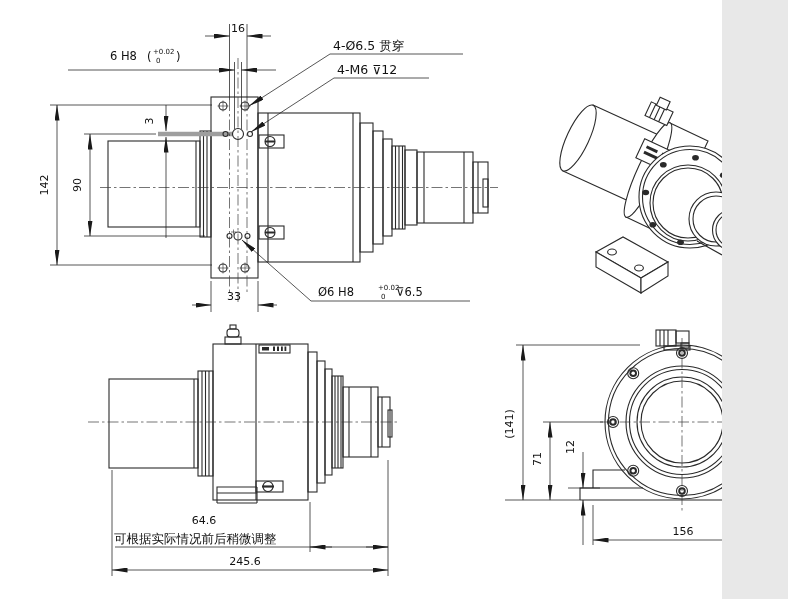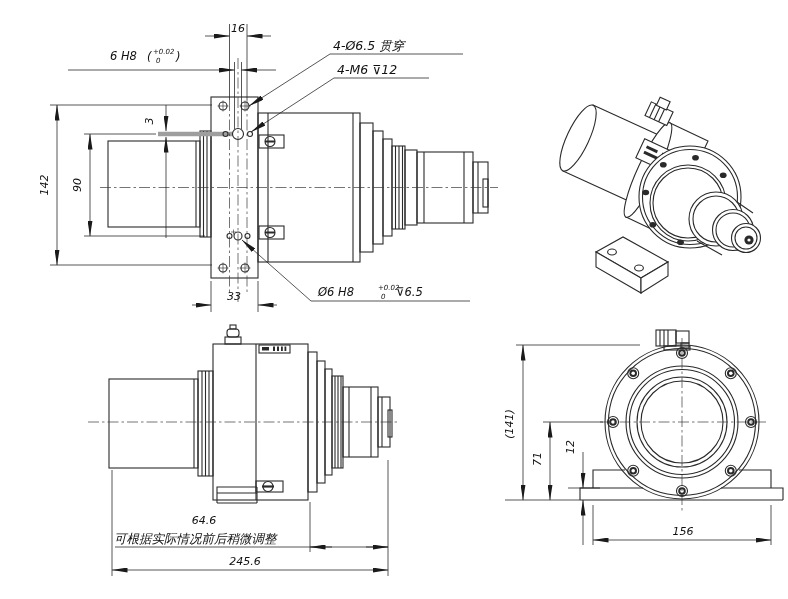--- a/index.html
+++ b/index.html
@@ -1,17 +1,17 @@
 <!DOCTYPE html>
 <html><head>
 <meta charset="utf-8">
 <style>
   html,body{margin:0;padding:0;background:#e8e8e8;}
-  .canvas{position:relative;width:788px;height:599px;background:#ffffff;overflow:hidden;
-          font-family:"DejaVu Sans","Liberation Sans",sans-serif;font-style:italic;}
+  .canvas{position:relative;width:722px;height:599px;background:#ffffff;overflow:hidden;
+          font-family:"DejaVu Sans","Liberation Sans",sans-serif;}
   svg{position:absolute;left:0;top:0;}
   .ln{fill:none;stroke:#2a2a2a;stroke-width:1.1;stroke-linejoin:miter;}
   .lw{fill:#ffffff;stroke:#2a2a2a;stroke-width:1.1;}
   .fl{fill:#2a2a2a;stroke:none;}
   .dm{fill:none;stroke:#1f1f1f;stroke-width:0.75;}
   .cl{fill:none;stroke:#3a3a3a;stroke-width:0.7;stroke-dasharray:11 3 2.5 3;}
   .tx{font-family:"DejaVu Sans","Liberation Sans",sans-serif;font-size:11px;fill:#111;}
   .tm{font-size:11.5px;}
   .tc{font-size:12.5px;}
   .ts{font-size:7px;}

